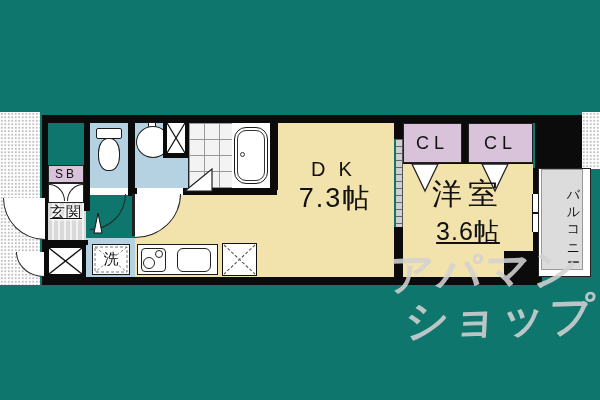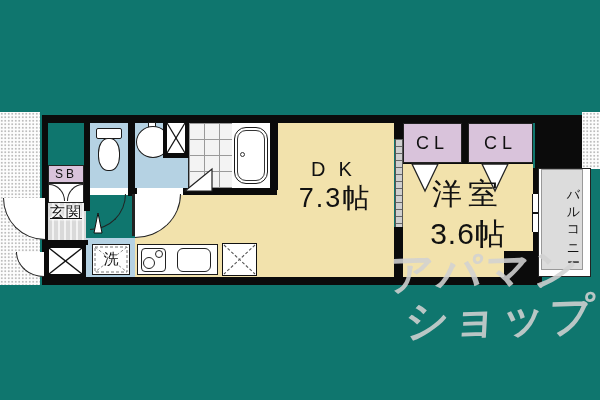--- a/index.html
+++ b/index.html
@@ -28,21 +28,21 @@
   .arc-bl{border-left:1.4px solid #222;border-bottom:1.4px solid #222;border-radius:0 0 0 100%;}
   .arc-br{border-right:1.4px solid #222;border-bottom:1.4px solid #222;border-radius:0 0 100% 0;}
   .arc-tr{border-top:1.4px solid #222;border-right:1.4px solid #222;border-radius:0 100% 0 0;background:transparent;}
   .arc-tl{border-top:1.4px solid #222;border-left:1.4px solid #222;border-radius:100% 0 0 0;background:transparent;}
   
   .lbl{position:absolute;color:#111;text-align:center;line-height:1.05;white-space:nowrap;}
   .halo{text-shadow:0 0 2px #fff,0 0 2px #fff,0 0 3px #fff,0 0 3px #fff;}
   .dk-name{font-size:20px;letter-spacing:13px;font-weight:500;}
   .dk-size{font-size:27px;letter-spacing:2px;font-weight:500;}
   .west-name{font-size:30px;letter-spacing:6px;font-weight:400;}
-  .west-size{font-size:30px;letter-spacing:1px;font-weight:500;}
+  .west-size{font-size:25px;letter-spacing:1px;font-weight:500;text-decoration:underline;}
   .cl-box{display:flex;align-items:center;justify-content:center;font-size:18px;letter-spacing:5px;color:#111;}
   .sb-box{display:flex;align-items:center;justify-content:center;font-size:12px;letter-spacing:3px;
           background:#D9C3DB;border:1px solid #222;box-sizing:border-box;color:#111;}
   .genkan{font-size:15px;letter-spacing:1px;}
   .laundry-ch{font-size:15px;}
   .balcony-lbl{writing-mode:vertical-rl;font-size:13px;letter-spacing:4px;color:#111;
                position:absolute;left:0;right:0;margin:auto;top:10px;height:100%;}
   .slider{position:absolute;background:#cfcfcf;border-left:1px solid #555;border-right:1px solid #555;
     background-image:repeating-linear-gradient(to bottom,#666 0 1px,transparent 1px 7px);box-sizing:border-box;}
   .watermark{position:absolute;font-weight:bold;font-size:44px;line-height:47px;

